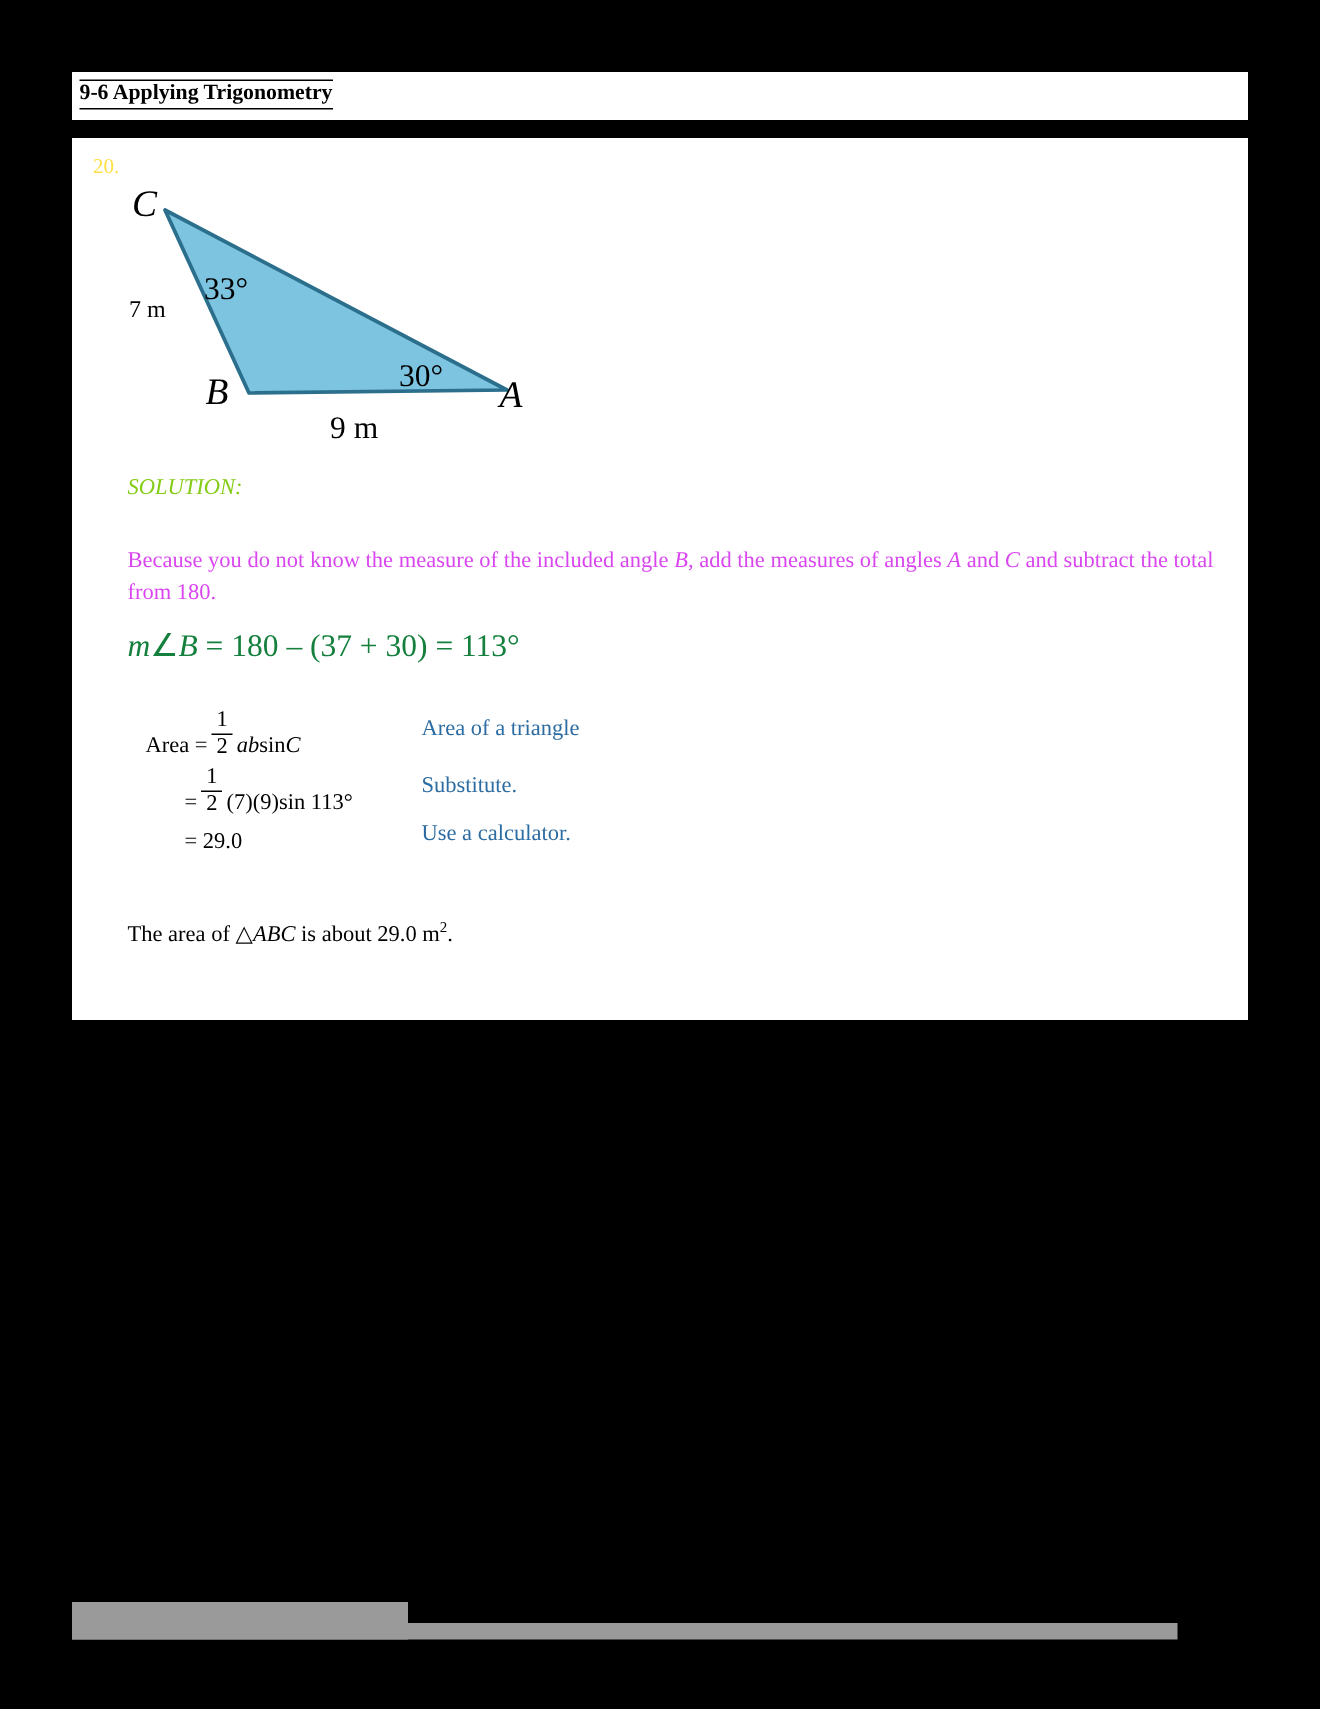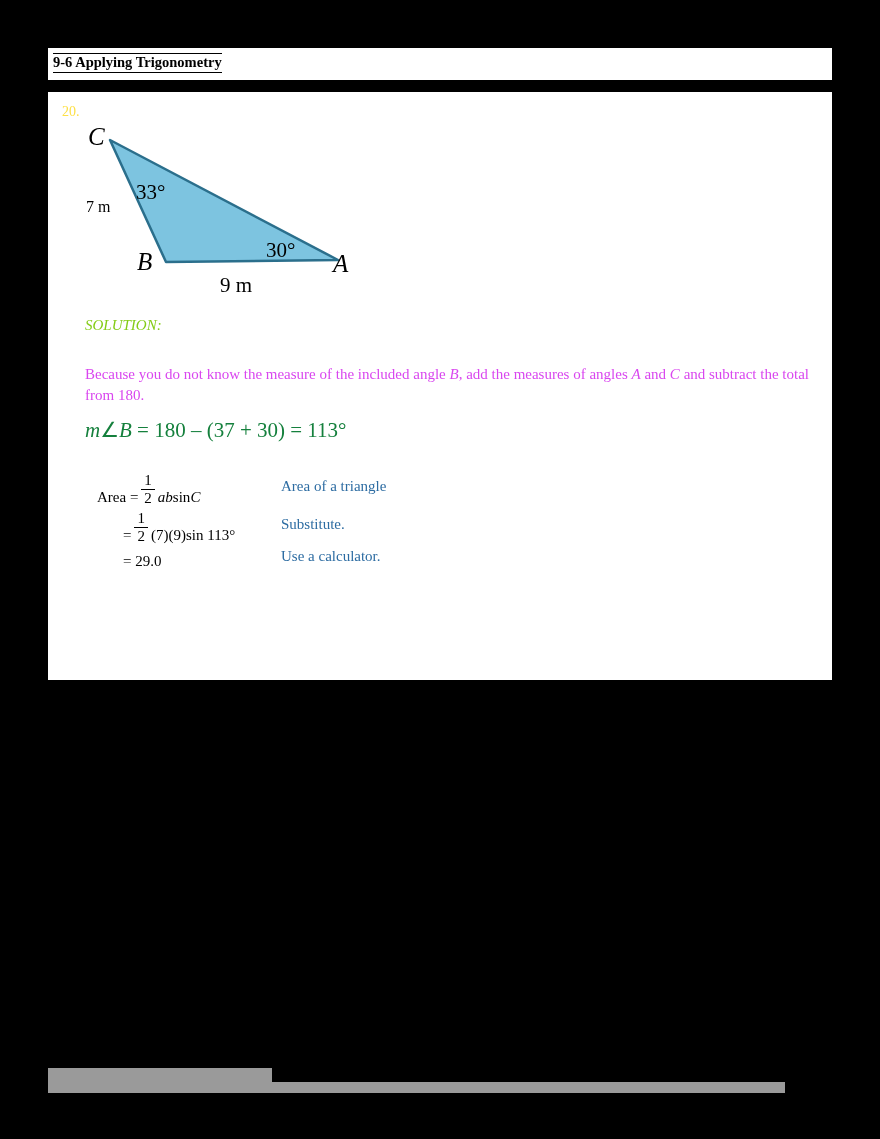--- a/index.html
+++ b/index.html
@@ -266,17 +266,18 @@
 
     <div class="work-row" style="height:26px;">
       <div class="work-left" style="left:26px;height:24px;">
         <span>= 29.0</span>
       </div>
       <div class="work-right" style="left:196px;top:2px;text-align:right;">Use a calculator.</div>
     </div>
 
   </div>
 
+  <div class="conclusion"><span>The area of </span><span>△</span><i>ABC</i><span> is about 29.0 m</span><sup>2</sup><span>.</span></div>
 
   <div class="footer-bar"></div>
   <div class="footer-gray"></div>
 
 </div>
 
 </body></html>

